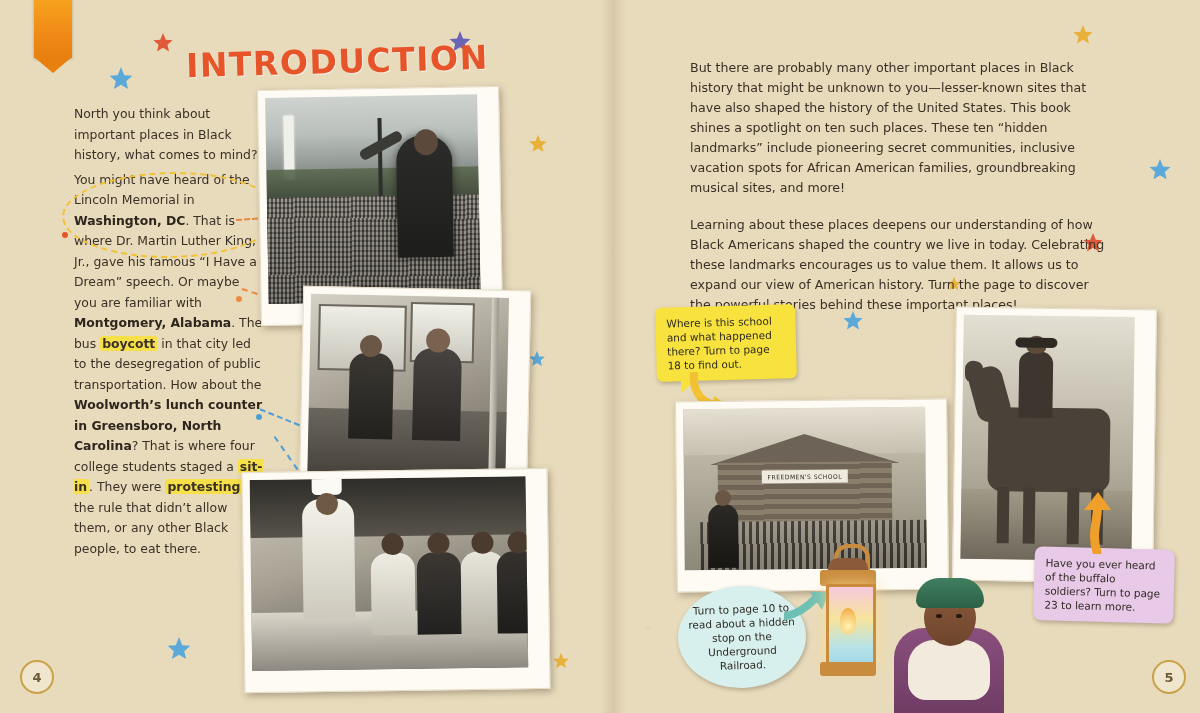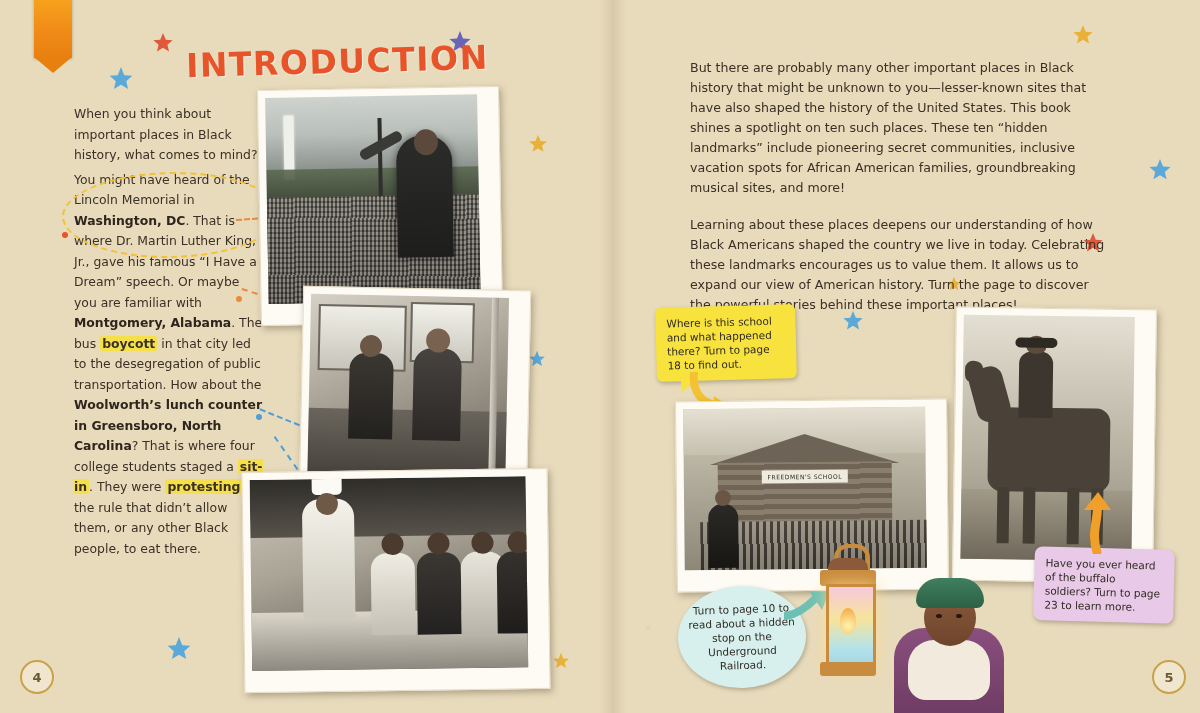--- a/index.html
+++ b/index.html
@@ -302,21 +302,21 @@
   </span>
   <span class="star" style="left:946px;top:276px">
     <svg width="16" height="16" viewBox="0 0 24 24">
         <path d="M12 1l3 7.5 7.5.6-5.7 4.9 1.8 7.3L12 17.3 5.4 21.3l1.8-7.3L1.5 9.1 9 8.5z" fill="#e8b23a"></path>
       </svg>
   </span>
 
   <div class="abs" id="title">INTRODUCTION</div>
 
   <div class="abs bodytext" id="leftcol">
-    <p>When you think about important places in Black history, what comes to mind?</p>
+    <p>North you think about important places in Black history, what comes to mind?</p>
     <p>
       <span>You might have heard of the Lincoln Memorial in </span><span class="b">Washington, DC</span><span>. That is where Dr. Martin Luther King, Jr., gave his famous “I Have a Dream” speech. Or maybe you are familiar with </span><span class="b">Montgomery, Alabama</span><span>. The bus </span><span class="hl">boycott</span><span> in that city led to the desegregation of public transportation. How about the </span><span class="b">Woolworth’s lunch counter in Greensboro, North Carolina</span><span>? That is where four college students staged a </span><span class="hl">sit-in</span><span>. They were </span><span class="hl">protesting</span><span> the rule that didn’t allow them, or any other Black people, to eat there.</span>
     </p>
   </div>
 
   <div class="oval" style="left:62px;top:172px;width:214px;height:82px;transform:rotate(-1deg);"></div>
   <div class="dot" style="left:62px;top:232px;background:#e8542a;"></div>
   <div class="dotline orange" style="left:240px;top:300px;width:78px;transform:rotate(18deg);"></div>
   <div class="dot" style="left:236px;top:296px;background:#e98a3c;"></div>
   <div class="dotline orange" style="left:236px;top:218px;width:30px;transform:rotate(-4deg);"></div>

